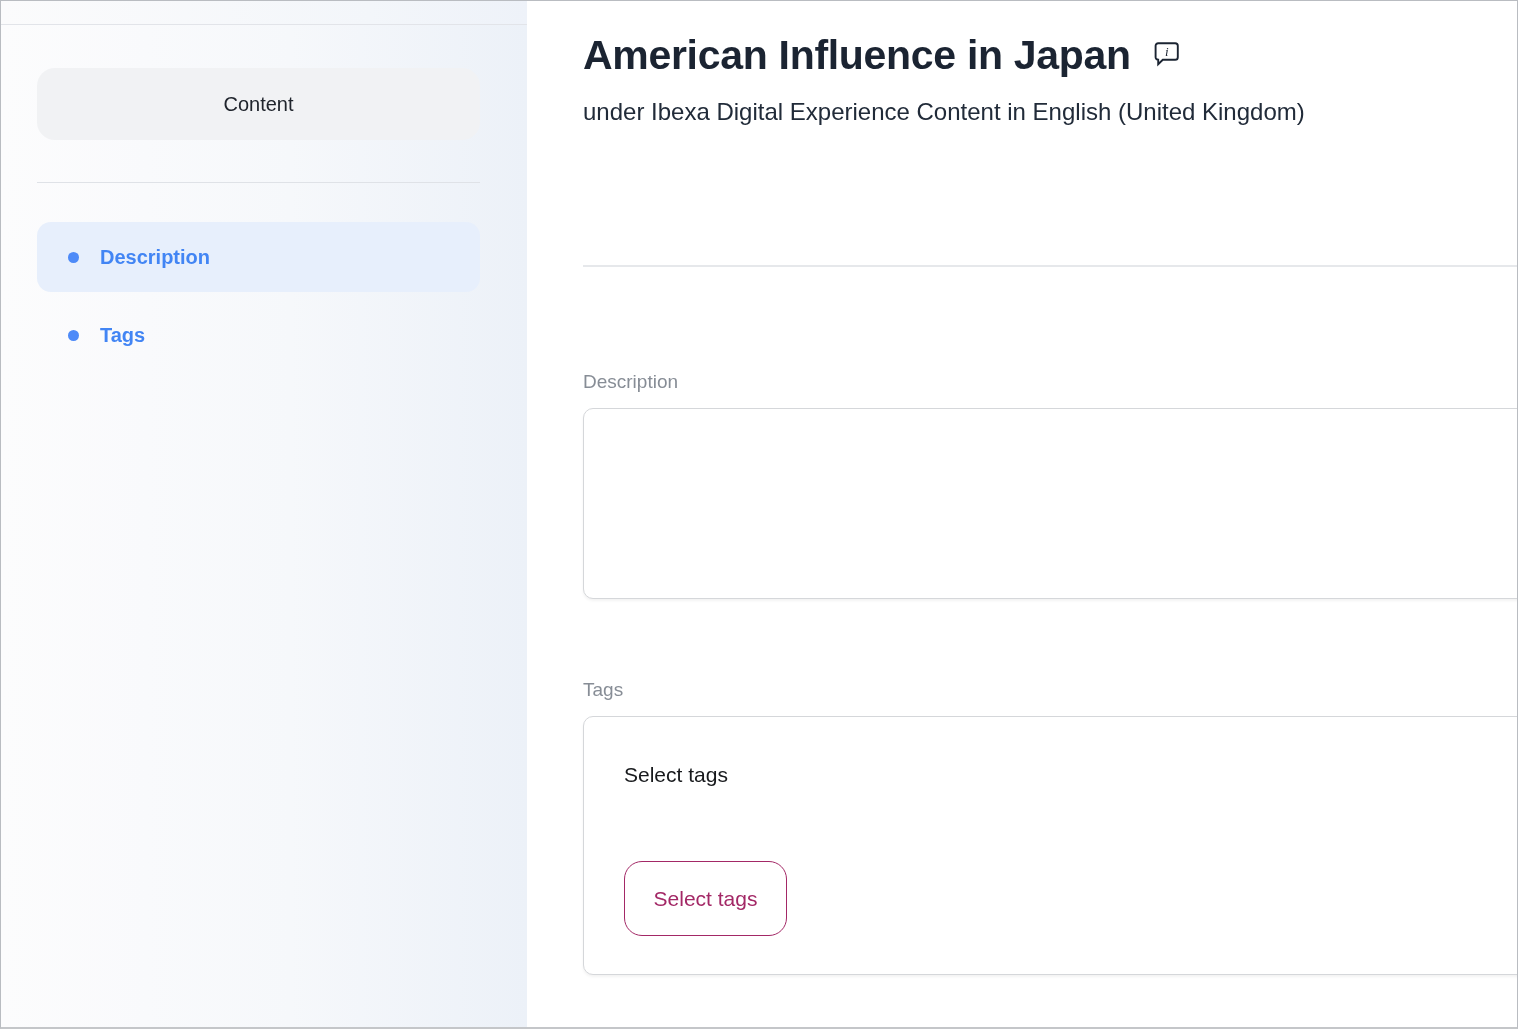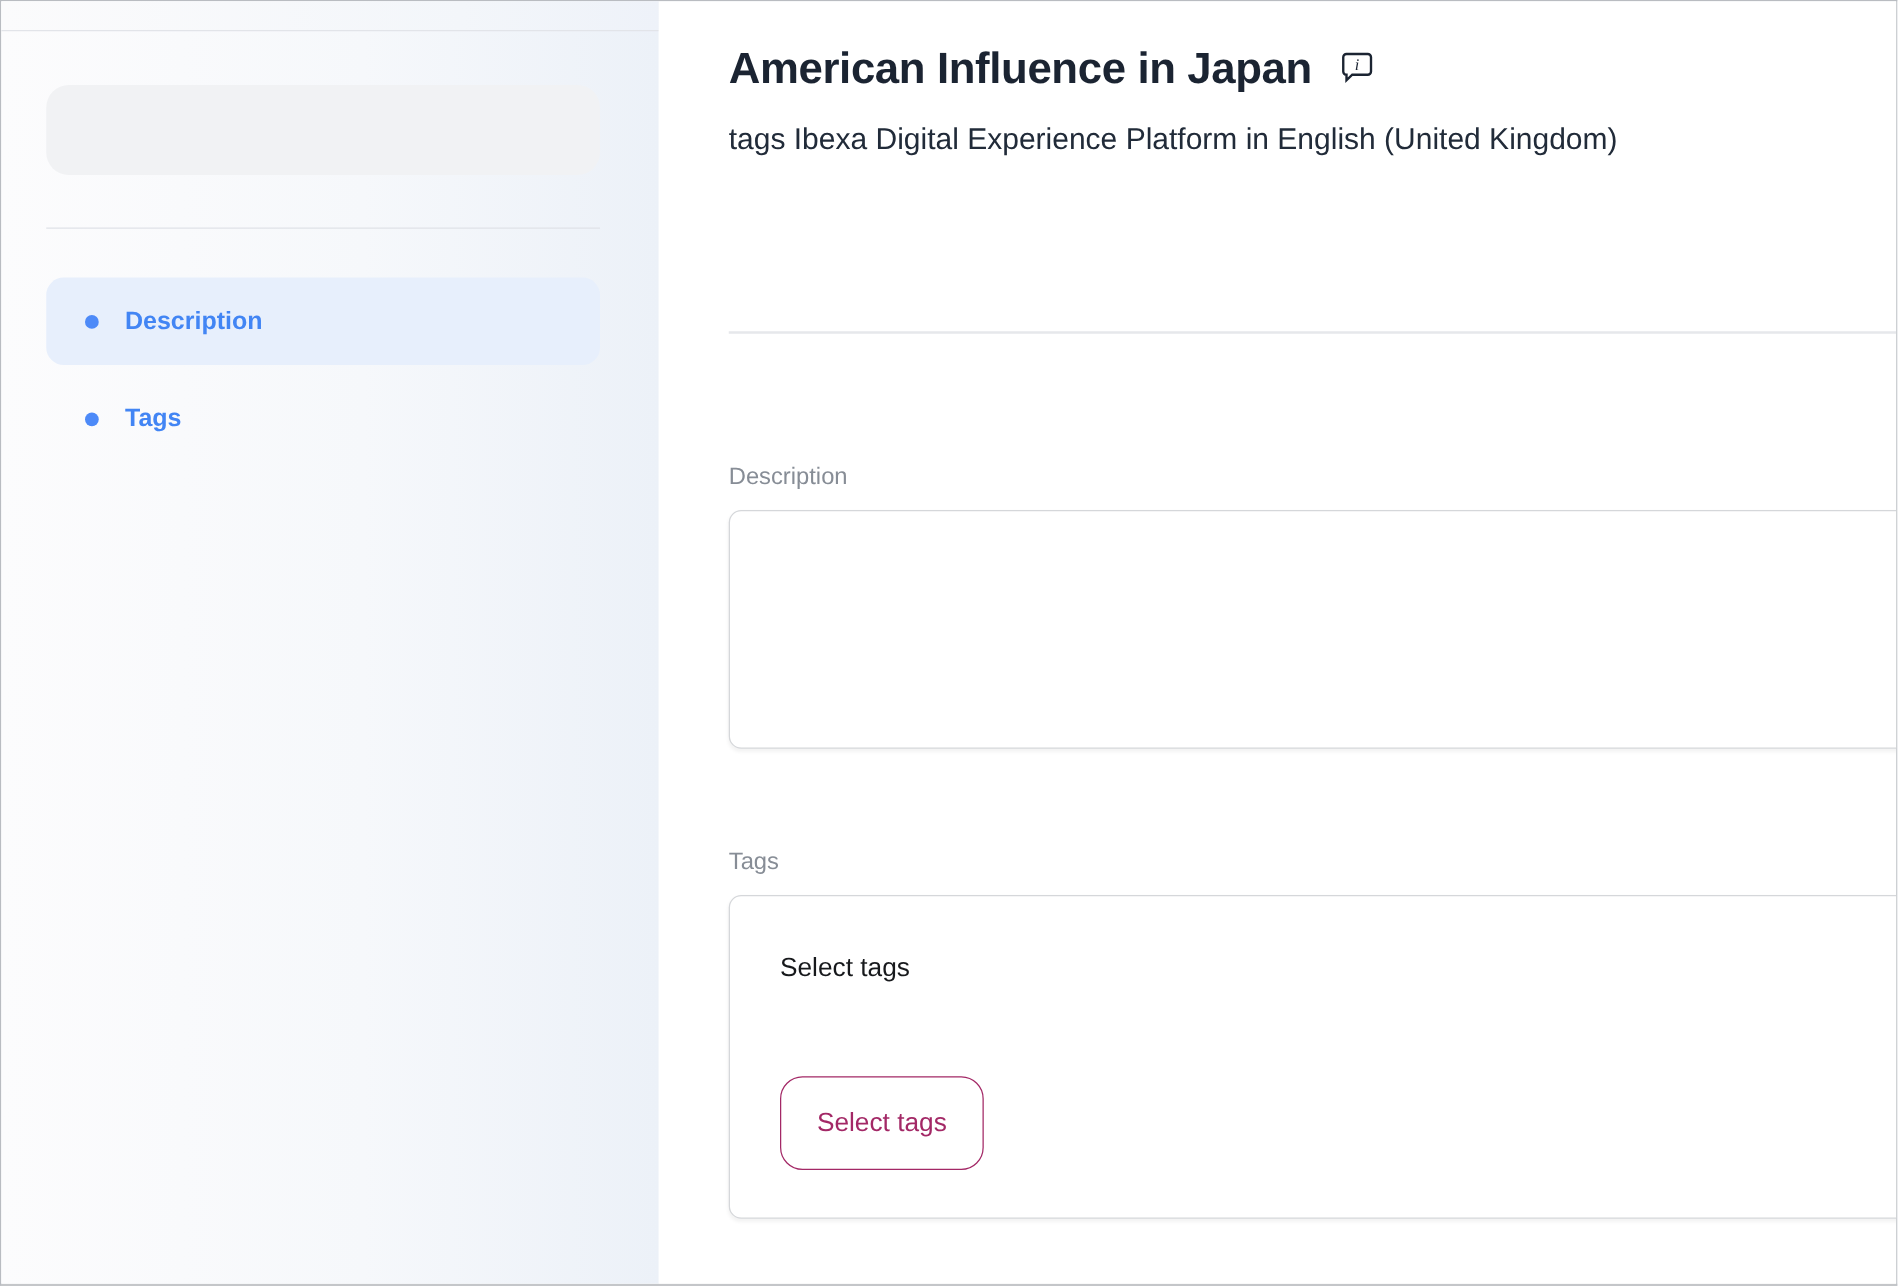--- a/index.html
+++ b/index.html
@@ -90,21 +90,21 @@
     background: #ffffff;
     padding-left: 56px;
     overflow: hidden;
     position: relative;
   }
   .title-row {
     display: flex; align-items: flex-start; gap: 22px;
     margin-top: 31px;
   }
   .page-title {
-    font-size: 35px;
+    font-size: 41px;
     font-weight: 700;
     line-height: 46px;
     letter-spacing: -0.3px;
     color: var(--title-text, #1b2432);
   }
   .info-icon { margin-top: 8px; flex: 0 0 auto; }
   .page-subtitle {
     margin-top: 20px;
     font-size: 24px;
     line-height: 28px;
@@ -167,20 +167,21 @@
 </head>
 <body>
 
 <div class="frame">
 
   <aside class="sidebar">
     <div class="sidebar-topstrip"></div>
     <div class="sidebar-body">
 
       <div class="segmented">
+        <div class="segment">Content</div>
       </div>
 
       <hr class="sidebar-divider">
 
       <nav class="nav">
         <div class="nav-item active">
           <span class="nav-dot"></span>
           <span class="nav-label">Description</span>
         </div>
         <div class="nav-item">
@@ -197,21 +198,21 @@
     <div class="title-row">
       <h1 class="page-title">American Influence in Japan</h1>
       <span class="info-icon">
         <svg width="27" height="28" viewBox="0 0 27 28" fill="none">
           <path d="M5.2 3.2 h17 a2.6 2.6 0 0 1 2.6 2.6 v11.4 a2.6 2.6 0 0 1 -2.6 2.6 h-12.4 l-4.6 4.4 v-4.4 a2.6 2.6 0 0 1 -2.6 -2.6 v-11.4 a2.6 2.6 0 0 1 2.6 -2.6 z" stroke="#1b2432" stroke-width="1.9" fill="none"></path>
           <text x="13.7" y="16.4" text-anchor="middle" font-family="'Liberation Serif', serif" font-style="italic" font-size="13" fill="#1b2432">i</text>
         </svg>
       </span>
     </div>
 
-    <div class="page-subtitle">tags Ibexa Digital Experience Platform in English (United Kingdom)</div>
+    <div class="page-subtitle">under Ibexa Digital Experience Content in English (United Kingdom)</div>
 
     <hr class="main-divider">
 
     <div class="field-label">Description</div>
     <div class="field-box description-box">
       <textarea style=""></textarea>
     </div>
 
     <div class="field-label tags">Tags</div>
     <div class="field-box tags-box">

